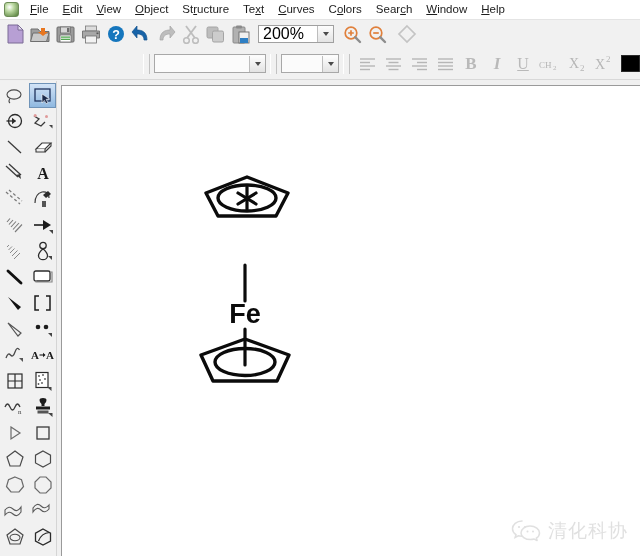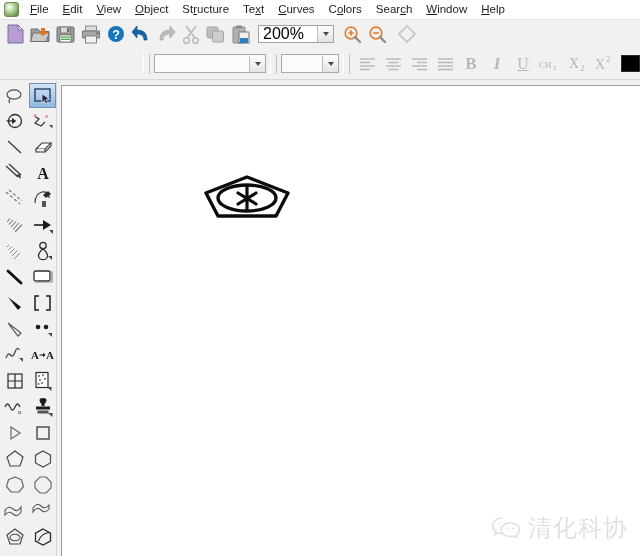--- a/index.html
+++ b/index.html
@@ -177,21 +177,21 @@
   #struct-bottom { left: 135px; top: 175px; }
 
   .watermark {
     position: absolute;
     right: 12px; bottom: 12px;
     display: flex; align-items: center;
     opacity: 0.30;
     user-select: none;
   }
   .watermark .wtext {
-    font-size: 24px;
+    font-size: 19px;
     color: #9a9a9a;
     letter-spacing: 1px;
     margin-left: 7px;
     font-family: "DejaVu Sans", sans-serif;
   }
 </style>
 </head>
 <body>
 
 <div id="app">
@@ -681,20 +681,34 @@
         <ellipse cx="50" cy="27" rx="29" ry="13" fill="none" stroke="#0b0b0b" stroke-width="3.4"></ellipse>
 
         <g stroke="#0b0b0b" stroke-width="3.2" stroke-linecap="round">
           <path d="M50 16 L50 38"></path>
           <path d="M41 22 L59 33"></path>
           <path d="M59 22 L41 33"></path>
         </g>
       </svg>
     </div>
 
+    <div class="struct" id="struct-bottom">
+      <svg width="110" height="130" viewBox="0 0 110 130">
+
+        <path d="M48 4 L48 40" stroke="#0b0b0b" stroke-width="3.2" stroke-linecap="round"></path>
+
+        <text x="48" y="62" text-anchor="middle" font-family="Liberation Sans, sans-serif" font-size="27" font-weight="600" fill="#0b0b0b">Fe</text>
+
+        <path d="M48 68 L48 104" stroke="#0b0b0b" stroke-width="3.2" stroke-linecap="round"></path>
+
+        <path d="M48 78 L92 94 L80 120 L16 120 L4 94 Z" fill="none" stroke="#0b0b0b" stroke-width="3.4" stroke-linejoin="round"></path>
+
+        <ellipse cx="48" cy="101" rx="30" ry="13.5" fill="none" stroke="#0b0b0b" stroke-width="3.4"></ellipse>
+      </svg>
+    </div>
 
     <div class="watermark">
       <svg width="30" height="24" viewBox="0 0 30 24">
         <path d="M11 2 C5.5 2 1.5 5.6 1.5 9.8 c0 2.4 1.4 4.5 3.5 5.9 l-0.9 2.8 l3.2 -1.7 c1 0.3 2 0.4 3.2 0.4" fill="none" stroke="#9a9a9a" stroke-width="1.5" stroke-linecap="round"></path>
         <circle cx="8" cy="8" r="1.1" fill="#9a9a9a"></circle>
         <circle cx="14" cy="8" r="1.1" fill="#9a9a9a"></circle>
         <path d="M19 7 C24.5 7 28.5 10.2 28.5 13.9 c0 2.1 -1.3 4 -3.2 5.2 l0.8 2.5 l-2.9 -1.5 c-1.2 0.3 -2.4 0.5 -3.7 0.5 c-5.5 0 -9.5 -3.2 -9.5 -6.7 C10 10.2 14 7 19 7 z" fill="#ffffff" stroke="#9a9a9a" stroke-width="1.5" stroke-linejoin="round"></path>
         <circle cx="16.5" cy="12.5" r="1" fill="#9a9a9a"></circle>
         <circle cx="22" cy="12.5" r="1" fill="#9a9a9a"></circle>
       </svg>

